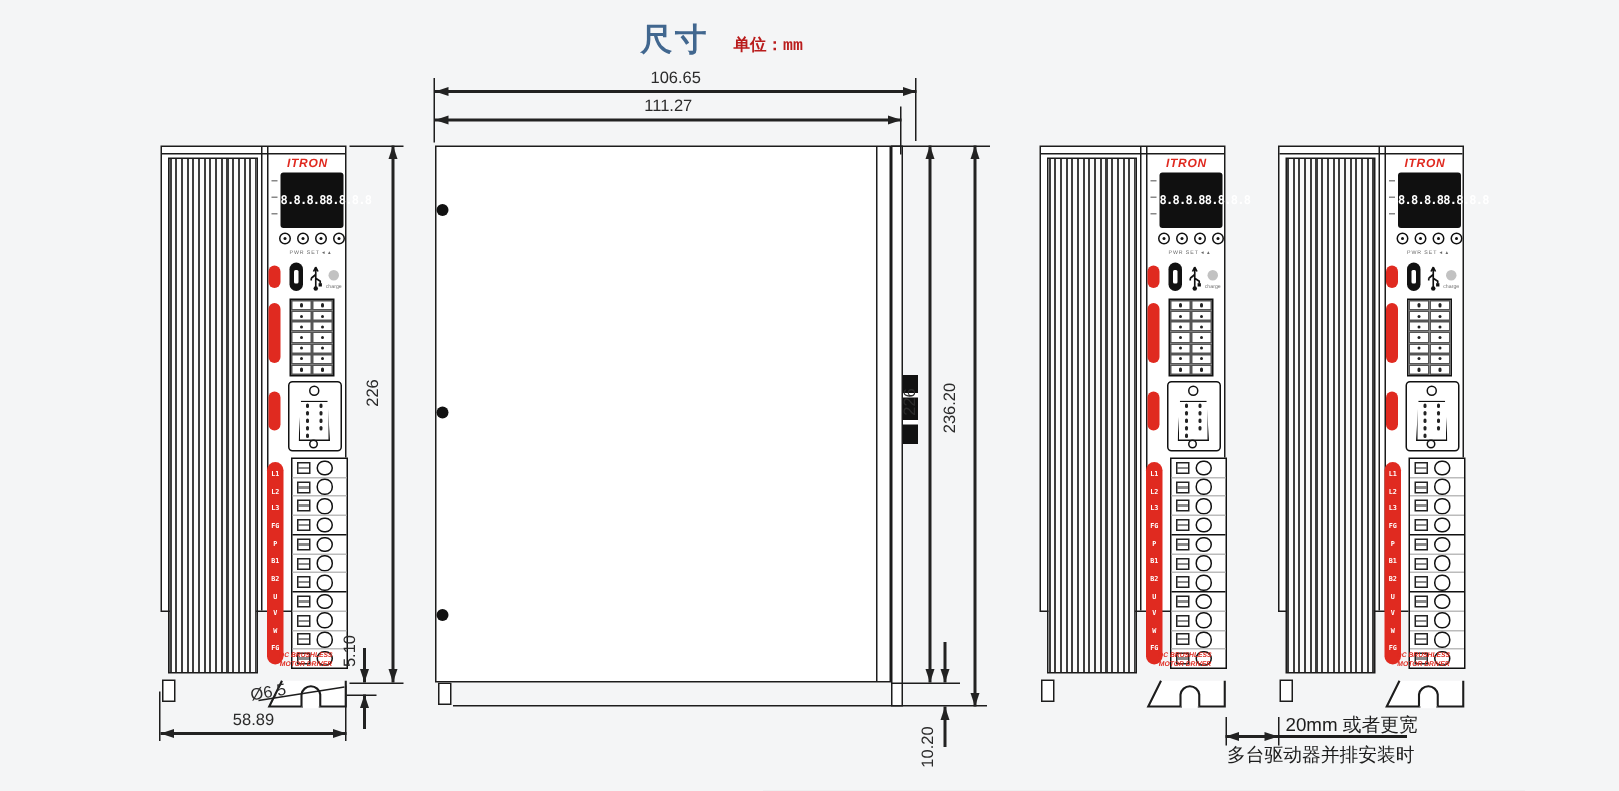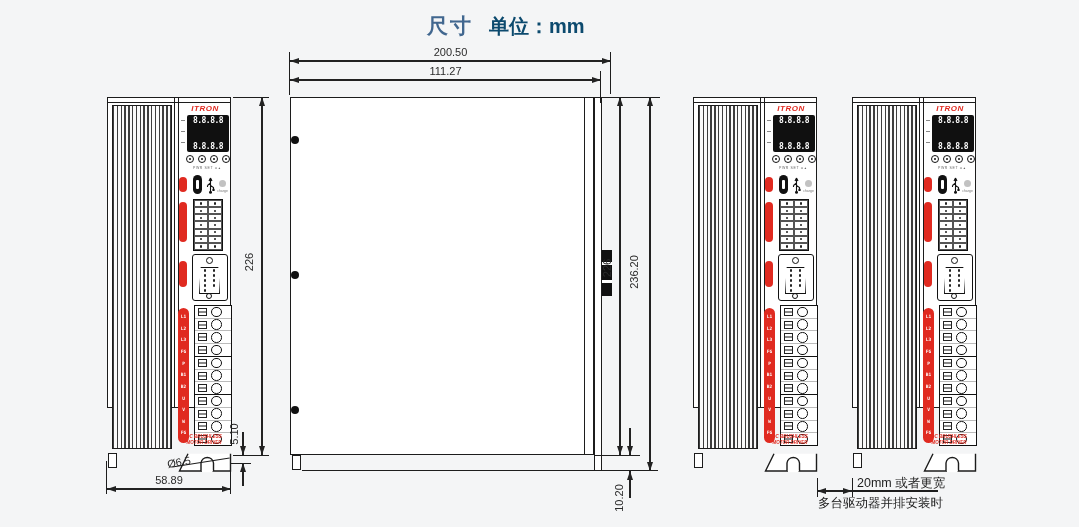--- a/index.html
+++ b/index.html
@@ -2,21 +2,21 @@
 <html><head>
 <meta charset="utf-8">
 <style>
   html,body{margin:0;padding:0;background:#e9eaec;}
   .canvas{position:relative;width:1079px;height:527px;background:#f4f5f6;overflow:hidden;
           font-family:"Liberation Sans",sans-serif;color:#222;}
   .abs{position:absolute;}
   
   .title-wrap{position:absolute;left:427px;top:12px;display:flex;align-items:baseline;gap:16px;}
   .title-main{font-size:21px;font-weight:bold;color:#41678f;letter-spacing:2px;}
-  .title-unit{font-size:20px;font-weight:bold;color:#0c4a6e;}
+  .title-unit{font-size:11px;font-weight:bold;color:#b91c1c;font-family:Liberation Mono, monospace;}
   
   .ln{position:absolute;background:#1d1d1d;}
   .dimlabel{font-size:11px;color:#2b2b2b;white-space:nowrap;}
   .vrot{position:absolute;transform:rotate(-90deg);transform-origin:center;}
   
   .hdim{position:absolute;height:0;}
   .hdim .hline{position:absolute;left:0;right:0;top:-0.7px;height:1.4px;background:#222;}
   .ah{position:absolute;width:0;height:0;border-style:solid;border-color:transparent;}
   .ah-l{left:0;top:-3px;border-width:3px 9px 3px 0;border-right-color:#222;}
   .ah-r{right:0;top:-3px;border-width:3px 0 3px 9px;border-left-color:#222;}
@@ -33,21 +33,21 @@
           box-sizing:border-box;}
   .driver *{box-sizing:border-box;}
   .d-topline{position:absolute;left:0;right:0;top:4px;height:1px;background:#1c1c1c;}
   .d-fins{position:absolute;left:4px;top:7px;width:60px;height:344px;border:1px solid #1c1c1c;
           background:repeating-linear-gradient(to right,#3d3d3d 0 1.4px,#fafafa 1.4px 3.8px);}
   .d-div1{position:absolute;left:66px;top:0;bottom:0;width:1px;background:#1c1c1c;}
   .d-div2{position:absolute;left:70px;top:0;bottom:0;width:1px;background:#1c1c1c;}
   .d-logo{position:absolute;left:72px;top:6px;width:50px;text-align:center;
           font-style:italic;font-weight:bold;font-size:8px;color:#e02a20;letter-spacing:0.5px;}
   .d-display{position:absolute;left:79px;top:17px;width:42px;height:37px;background:#101010;
-             border-radius:2px;display:flex;flex-direction:column;justify-content:space-evenly;align-items:center;gap:15px;}
+             border-radius:2px;display:flex;flex-direction:row;justify-content:space-evenly;align-items:center;}
   .d-dispText{color:#fff;font-family:"DejaVu Sans Mono",monospace;font-size:8px;font-weight:bold;
               letter-spacing:-0.5px;line-height:9px;}
   .d-dispMark{position:absolute;width:4px;height:1.2px;background:#888;left:73px;}
   .d-btnrow{position:absolute;left:78px;top:57px;width:44px;display:flex;justify-content:space-between;}
   .d-btn{width:8px;height:8px;border:1.6px solid #111;border-radius:50%;background:#fff;position:relative;}
   .d-btn::after{content:"";position:absolute;left:1.6px;top:1.6px;width:2.2px;height:2.2px;border-radius:50%;background:#111;}
   .d-caption{position:absolute;left:74px;top:68px;width:50px;font-size:3.5px;color:#666;
              text-align:center;letter-spacing:0.6px;}
   .d-usbBadge{position:absolute;left:71px;top:79px;width:8px;height:15px;background:#e02a20;border-radius:4px;}
   .d-usbPort{position:absolute;left:85px;top:77px;width:9px;height:19px;background:#111;border-radius:4.5px;}
@@ -277,21 +277,21 @@
   <div class="abs" style="left:292px;top:455px;width:9px;height:15px;border:1.4px solid #1c1c1c;background:#fff;box-sizing:border-box;"></div>
   <div class="ln" style="left:302px;top:470px;width:356px;height:1.4px;"></div>
 
   <div class="ln" style="left:289.3px;top:52px;width:1.2px;height:43px;"></div>
   <div class="ln" style="left:610px;top:52px;width:1.2px;height:42px;"></div>
   <div class="ln" style="left:600px;top:71px;width:1.2px;height:32px;"></div>
   <div class="hdim" style="left:290px;top:61px;width:321px;">
     <div class="hline"></div>
       <div class="ah ah-l"></div>
       <div class="ah ah-r"></div>
-    <span class="dimlabel hlabel">200.50</span>
+    <span class="dimlabel hlabel">106.65</span>
   </div>
   <div class="hdim" style="left:290px;top:80px;width:311px;">
     <div class="hline"></div>
       <div class="ah ah-l"></div>
       <div class="ah ah-r"></div>
     <span class="dimlabel hlabel">111.27</span>
   </div>
 
   <div class="ln" style="left:594px;top:96.5px;width:66px;height:1.2px;"></div>
   <div class="ln" style="left:594px;top:454.5px;width:46px;height:1.2px;"></div>

